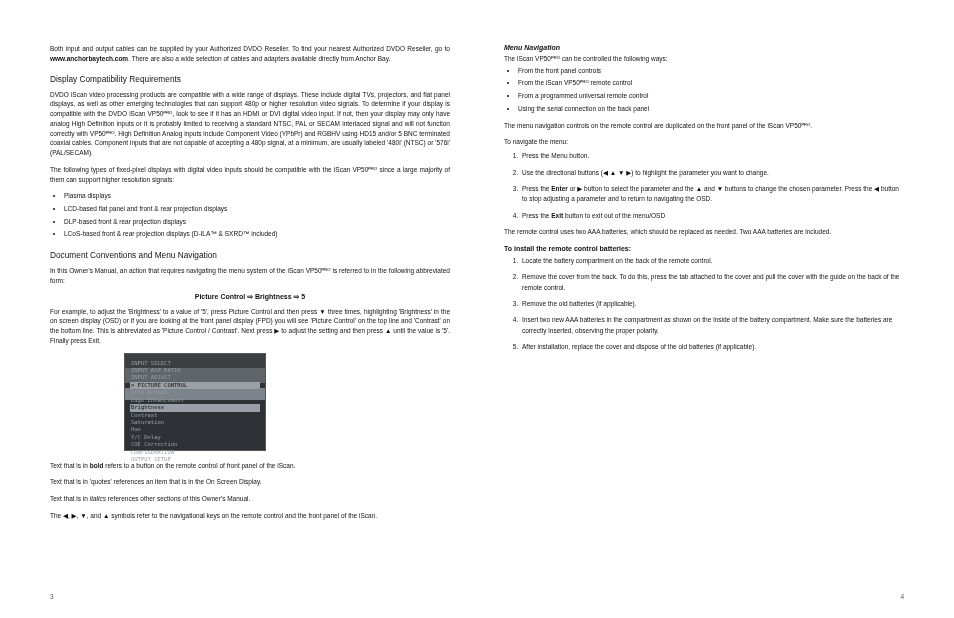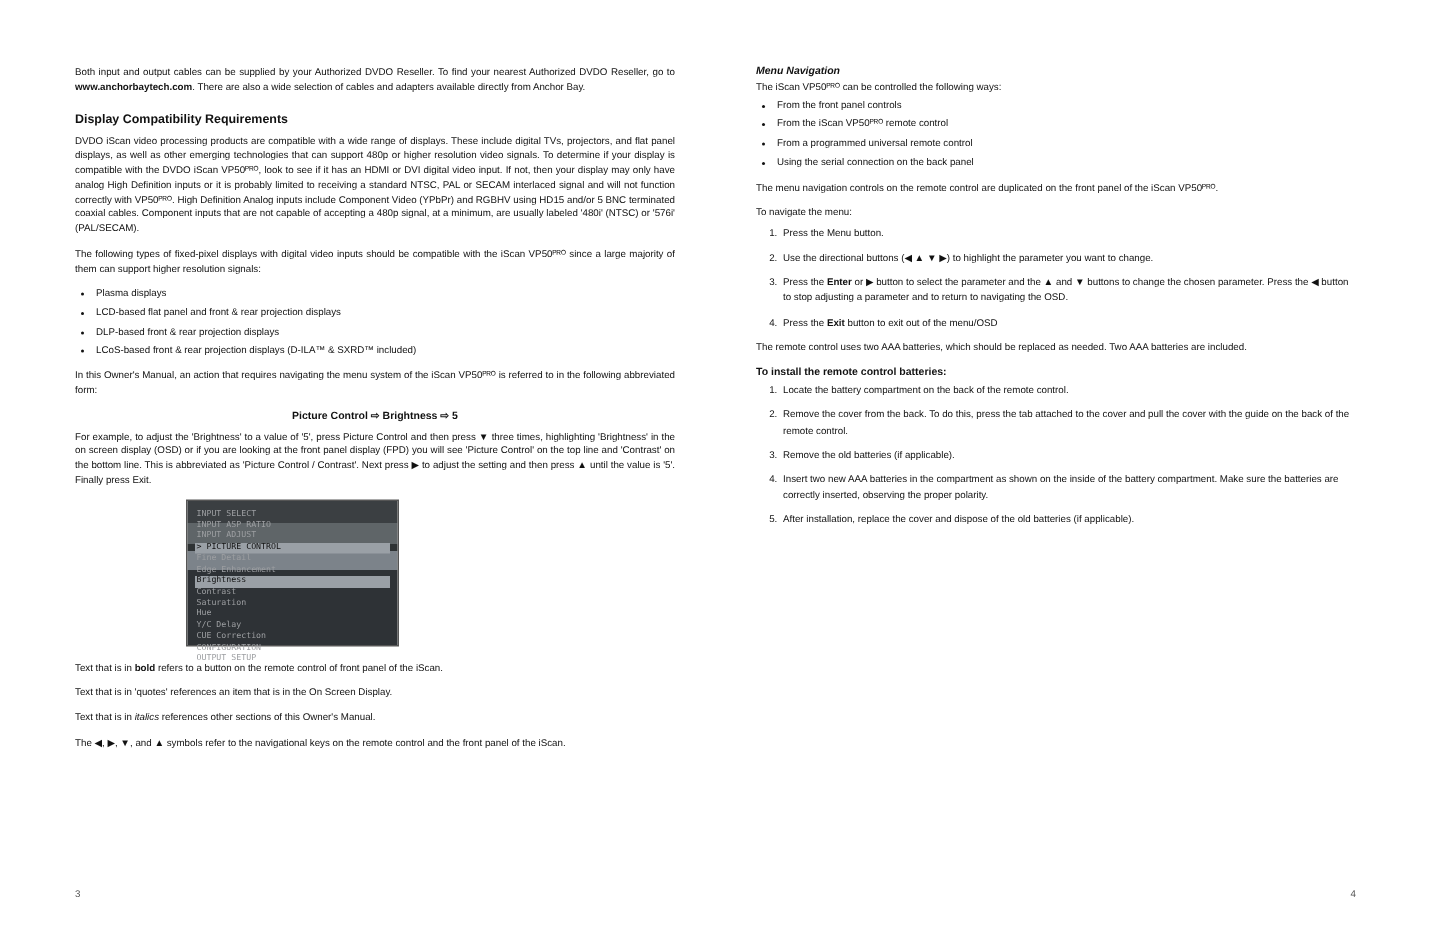--- a/index.html
+++ b/index.html
@@ -5,21 +5,21 @@
   *{margin:0;padding:0;box-sizing:border-box}
   body{
     width:954px;height:618px;
     background:#fff;color:#111;
     font-family:Verdana,Arial,sans-serif;
     padding:44px 50px 18px 50px;
     display:flex;flex-direction:column;
   }
   .cols{flex:1;display:flex;gap:54px;overflow:hidden}
   .col{flex:1;min-width:0}
-  h2{font-size:8.3px;font-weight:bold;margin:10px 0 6px}
+  h2{font-size:8.3px;font-weight:normal;margin:10px 0 6px}
   h3{font-size:7px;font-weight:bold;font-style:italic;margin:0 0 3px}
   h4{font-size:7px;font-weight:bold;margin:8px 0 4px}
   p{font-size:6.5px;line-height:1.5;margin:0 0 7px;text-align:justify}
   ul{font-size:6.5px;line-height:1.65;padding-left:14px;margin:0 0 6px}
   ul li{margin-bottom:2px}
   ol{font-size:6.5px;line-height:1.6;padding-left:16px;margin:0 0 6px}
   ol li{margin-bottom:6px;padding-left:2px}
   .center{font-size:7px;font-weight:bold;text-align:center;margin:6px 0}
   .shot{
     width:142px;height:98px;margin:2px 0 10px 74px;
@@ -45,20 +45,21 @@
     <h2>Display Compatibility Requirements</h2>
     <p>DVDO iScan video processing products are compatible with a wide range of displays. These include digital TVs, projectors, and flat panel displays, as well as other emerging technologies that can support 480p or higher resolution video signals. To determine if your display is compatible with the DVDO iScan VP50ᴾᴿᴼ, look to see if it has an HDMI or DVI digital video input. If not, then your display may only have analog High Definition inputs or it is probably limited to receiving a standard NTSC, PAL or SECAM interlaced signal and will not function correctly with VP50ᴾᴿᴼ. High Definition Analog inputs include Component Video (YPbPr) and RGBHV using HD15 and/or 5 BNC terminated coaxial cables. Component inputs that are not capable of accepting a 480p signal, at a minimum, are usually labeled '480i' (NTSC) or '576i' (PAL/SECAM).</p>
     <p>The following types of fixed-pixel displays with digital video inputs should be compatible with the iScan VP50ᴾᴿᴼ since a large majority of them can support higher resolution signals:</p>
     <ul>
       <li>Plasma displays</li>
       <li>LCD-based flat panel and front &amp; rear projection displays</li>
       <li>DLP-based front &amp; rear projection displays</li>
       <li>LCoS-based front &amp; rear projection displays (D-ILA™ &amp; SXRD™ included)</li>
     </ul>
 
+    <h2>Document Conventions and Menu Navigation</h2>
     <p>In this Owner's Manual, an action that requires navigating the menu system of the iScan VP50ᴾᴿᴼ is referred to in the following abbreviated form:</p>
     <div class="center">Picture Control ⇨ Brightness ⇨ 5</div>
     <p>For example, to adjust the 'Brightness' to a value of '5', press Picture Control and then press ▼ three times, highlighting 'Brightness' in the on screen display (OSD) or if you are looking at the front panel display (FPD) you will see 'Picture Control' on the top line and 'Contrast' on the bottom line. This is abbreviated as 'Picture Control / Contrast'. Next press ▶ to adjust the setting and then press ▲ until the value is '5'. Finally press Exit.</p>
 
     <div class="shot">
       <div>INPUT SELECT</div>
         <div>INPUT ASP RATIO</div>
         <div>INPUT ADJUST</div>
       <div class="hl">&gt; PICTURE CONTROL</div>
       <div>Fine Detail</div>

